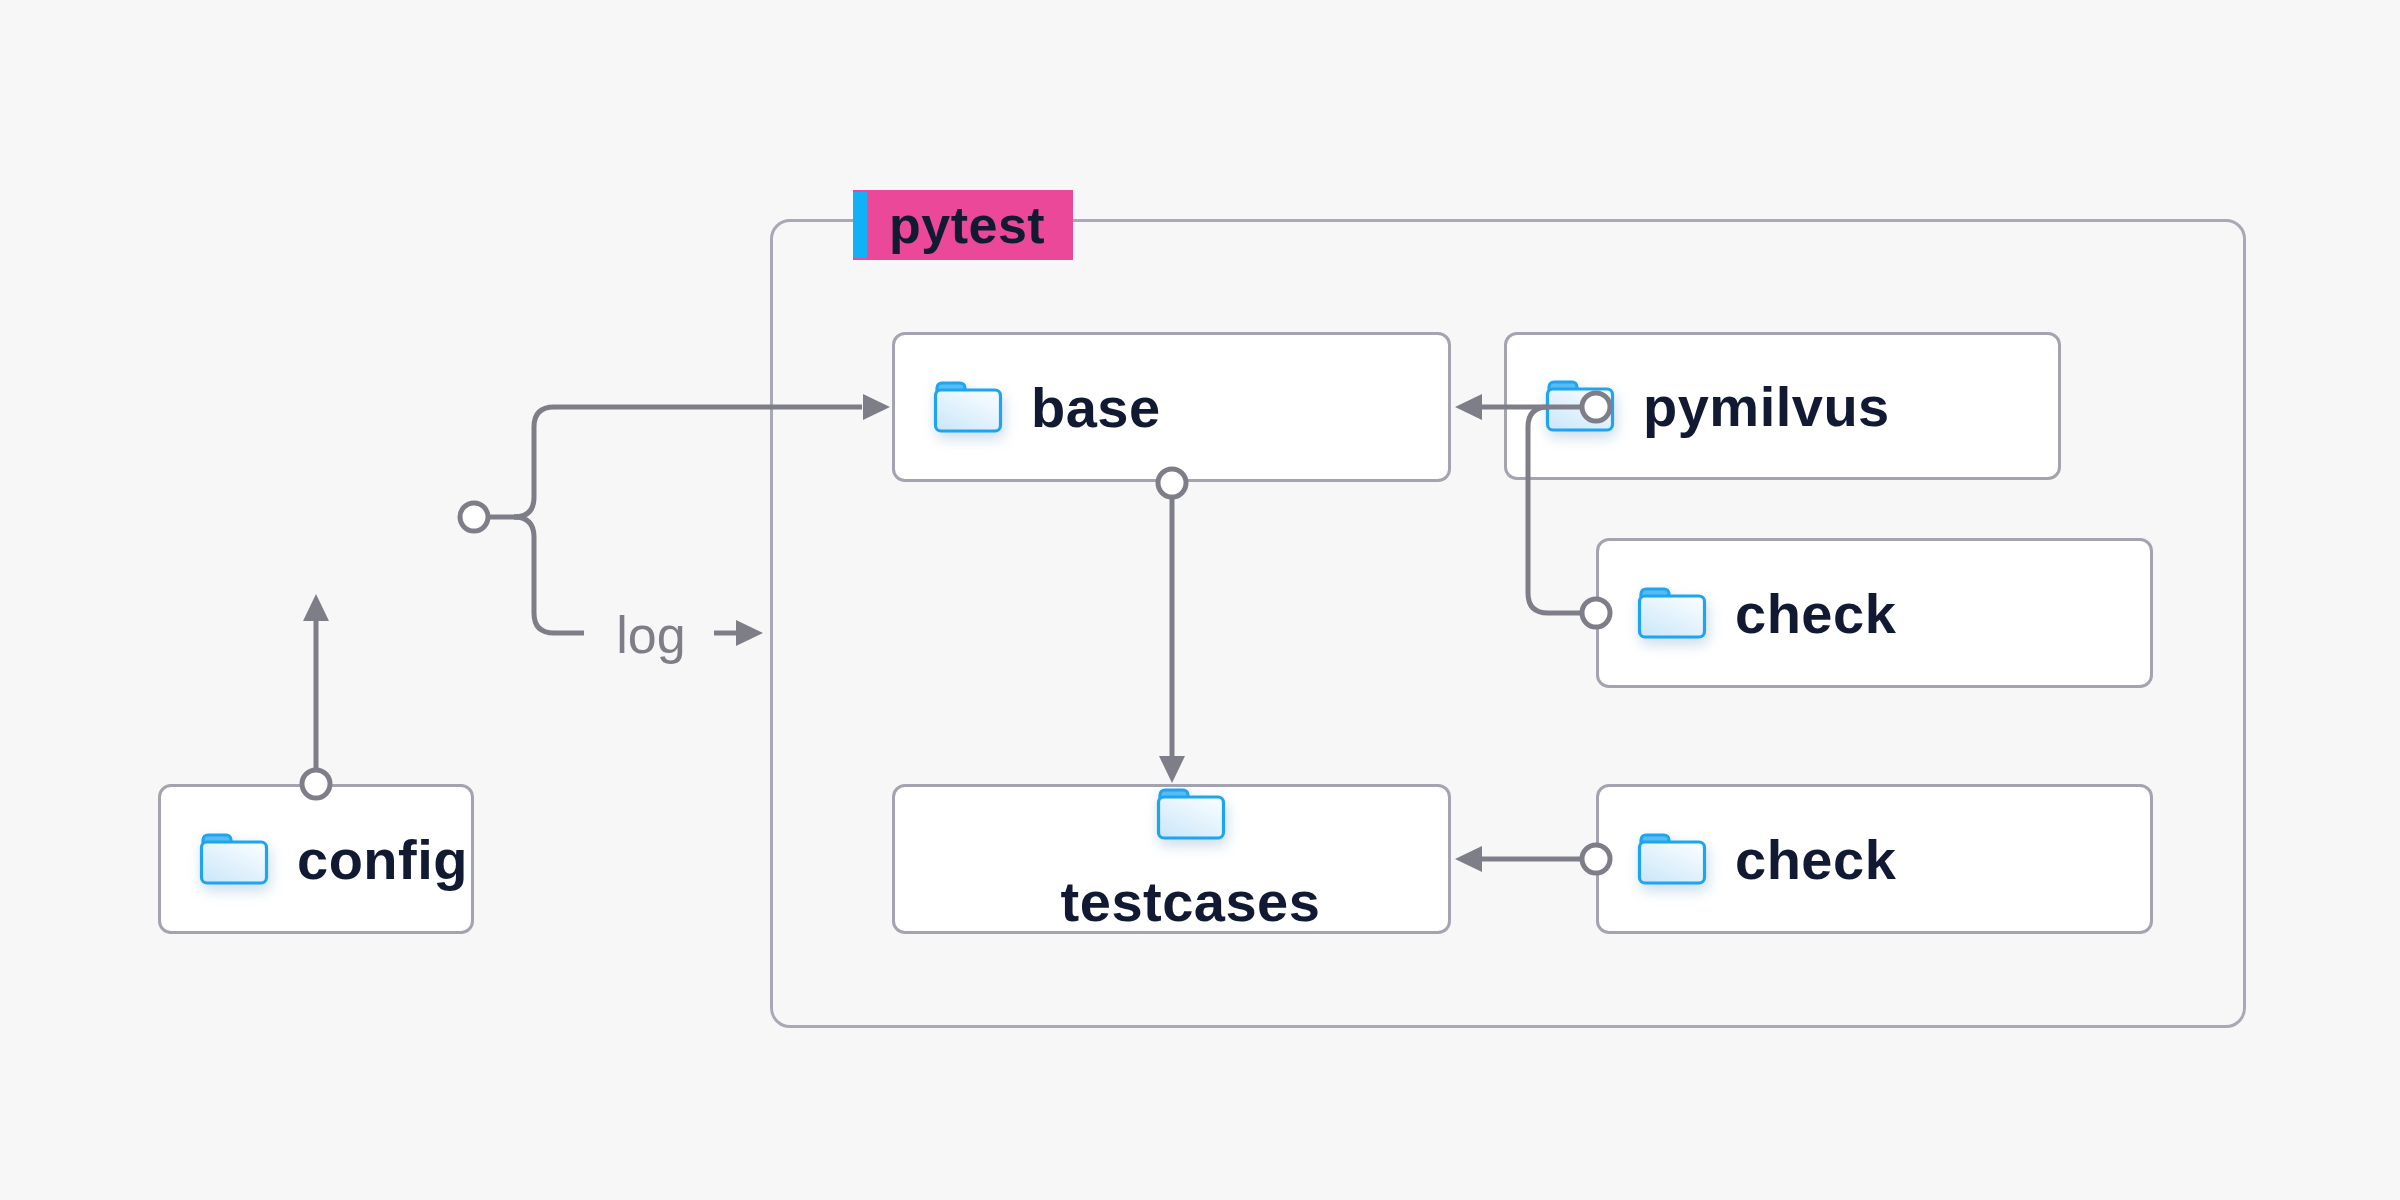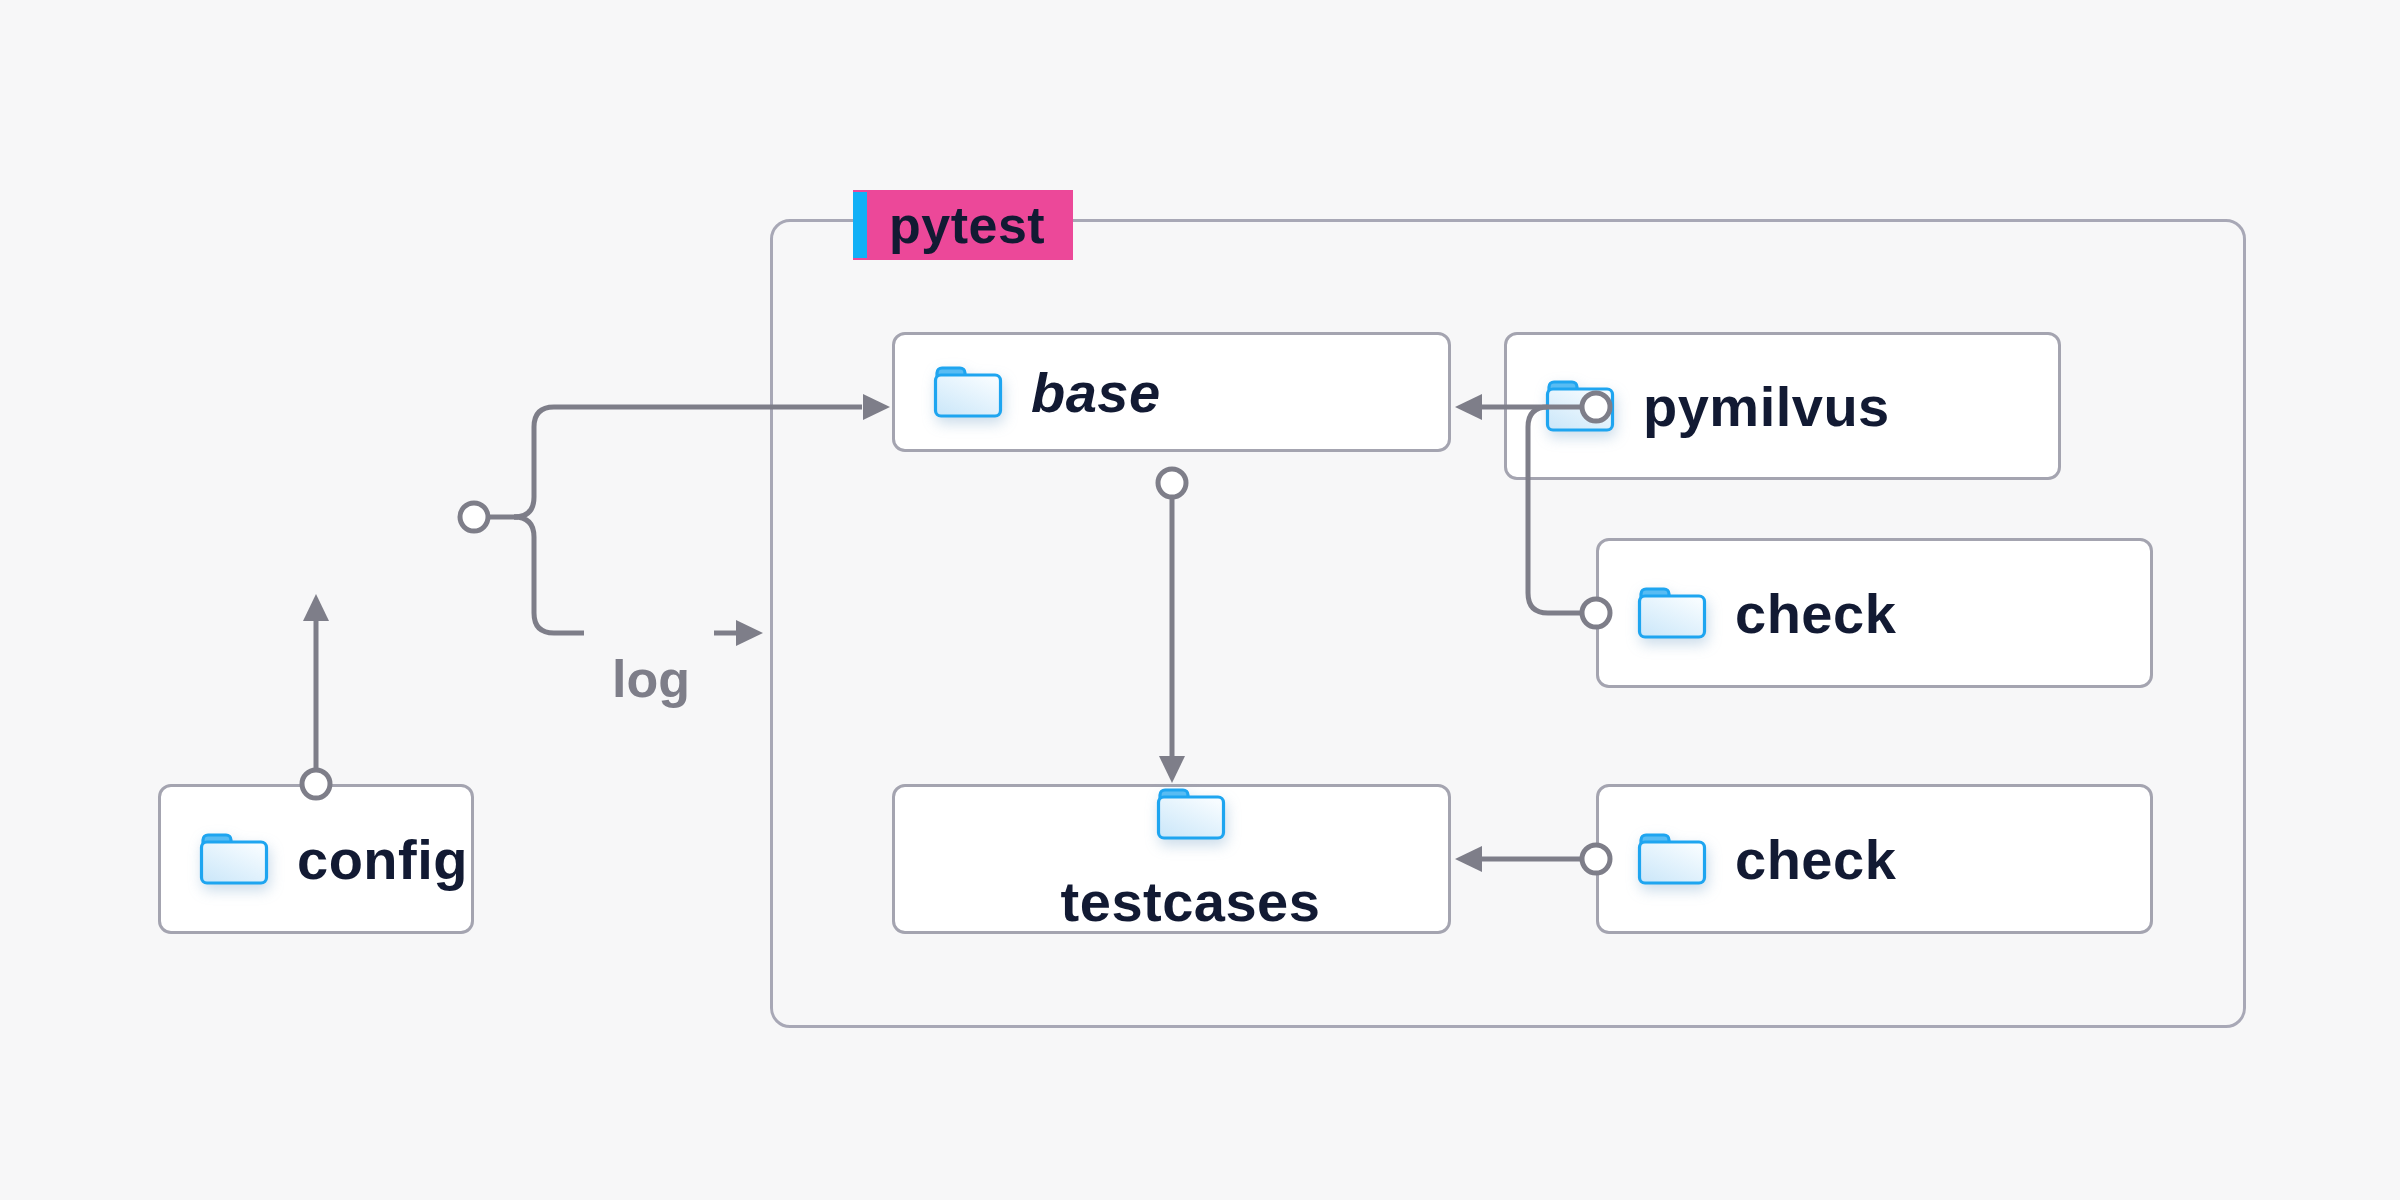--- a/index.html
+++ b/index.html
@@ -71,21 +71,21 @@
     letter-spacing: 0.5px;
   }
   .node .folder {
     width: 70px;
     height: 54px;
     flex: 0 0 auto;
     filter: drop-shadow(2px 6px 7px rgba(70, 130, 180, 0.28));
   }
   .n-utils     { left: 158px;  top: 442px; width: 316px; height: 150px; }
   .n-config    { left: 158px;  top: 784px; width: 316px; height: 150px; text-align: right; }
-  .n-base      { left: 892px;  top: 332px; width: 559px; height: 120px; font-style: italic; }
+  .n-base      { left: 892px;  top: 332px; width: 559px; height: 150px; }
   .n-pymilvus  { left: 1504px; top: 332px; width: 557px; height: 148px; }
   .n-check     { left: 1596px; top: 538px; width: 557px; height: 150px; }
   .n-testcases { left: 892px;  top: 784px; width: 559px; height: 150px; flex-direction: column; }
   .n-common    { left: 1596px; top: 784px; width: 557px; height: 150px; }
   
   .wires {
     position: absolute;
     left: 0; top: 0;
     width: 2400px;
     height: 1200px;
@@ -108,24 +108,23 @@
   }
   .edge-label-log {
     position: absolute;
     left: 596px;
     top: 607px;
     width: 110px;
     height: 56px;
     line-height: 56px;
     text-align: center;
     font-size: 52px;
-    font-weight: 700;
+    font-weight: 400;
     color: #7e7e89;
     z-index: 5;
-    margin-top: 44px;
   }
 </style>
 </head>
 <body>
 
 <div class="stage">
 
   <div class="group-box"></div>
   <div class="group-label">
     <span class="accent-bar"></span>

